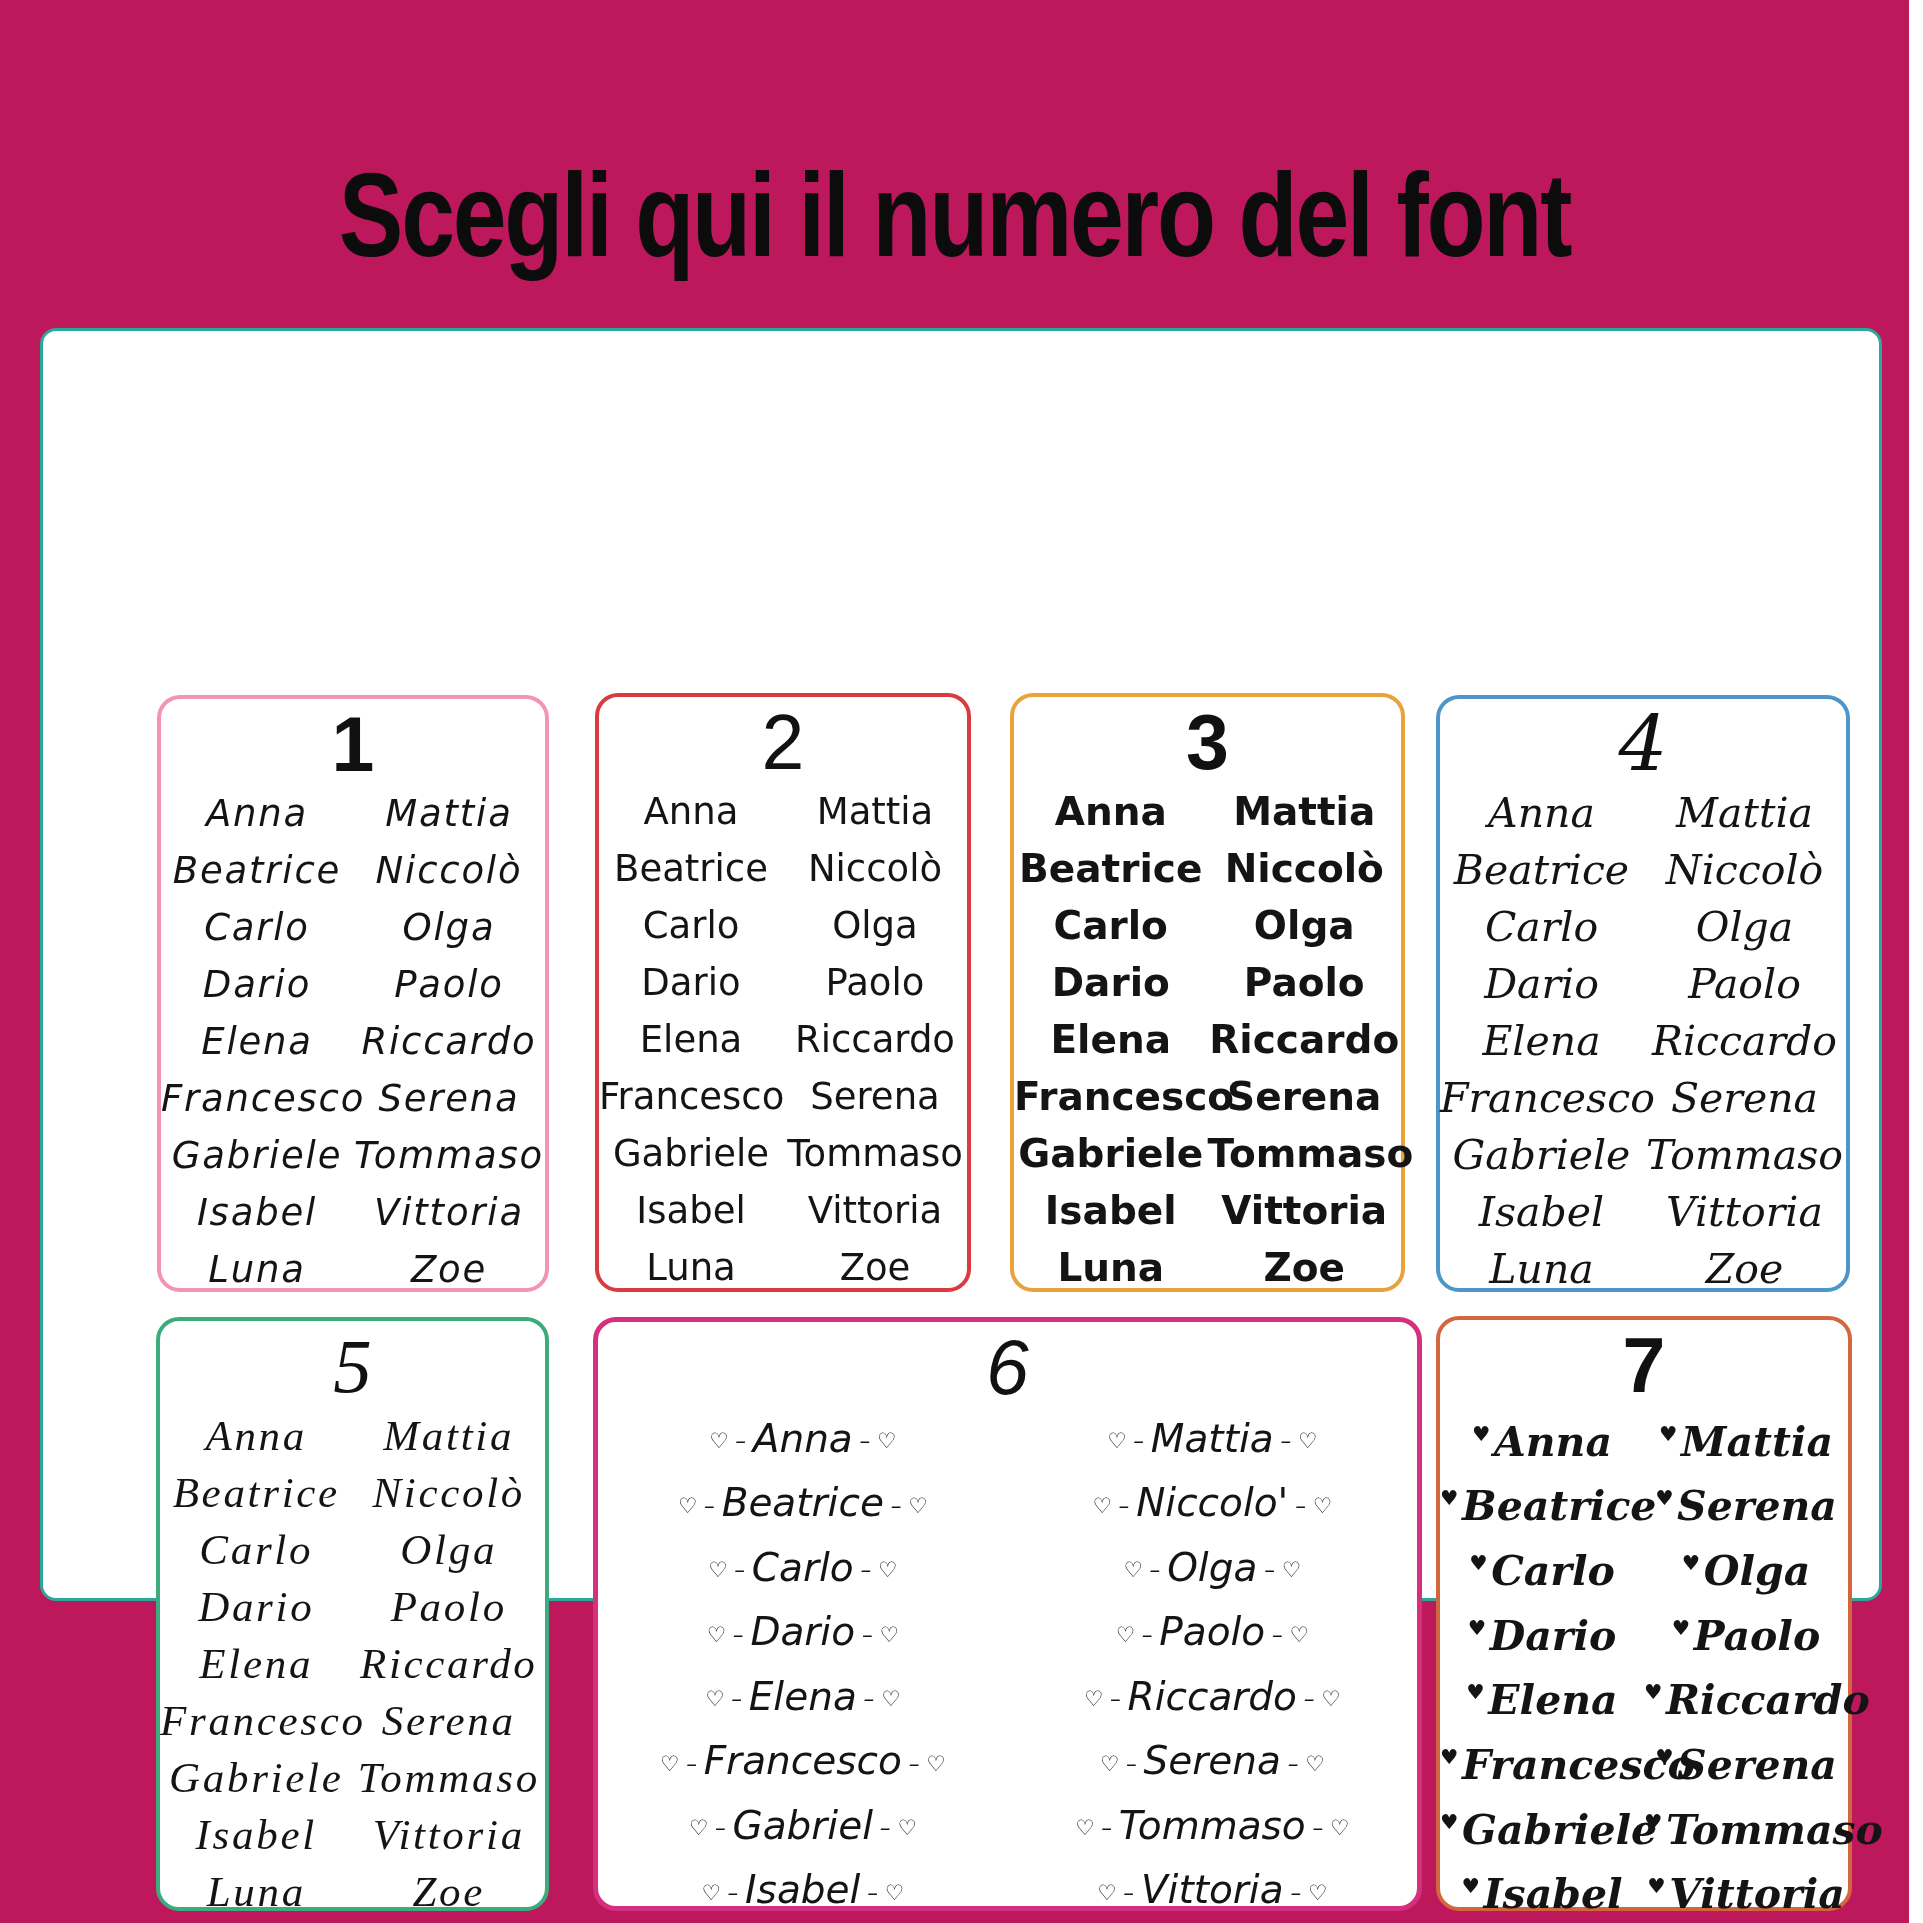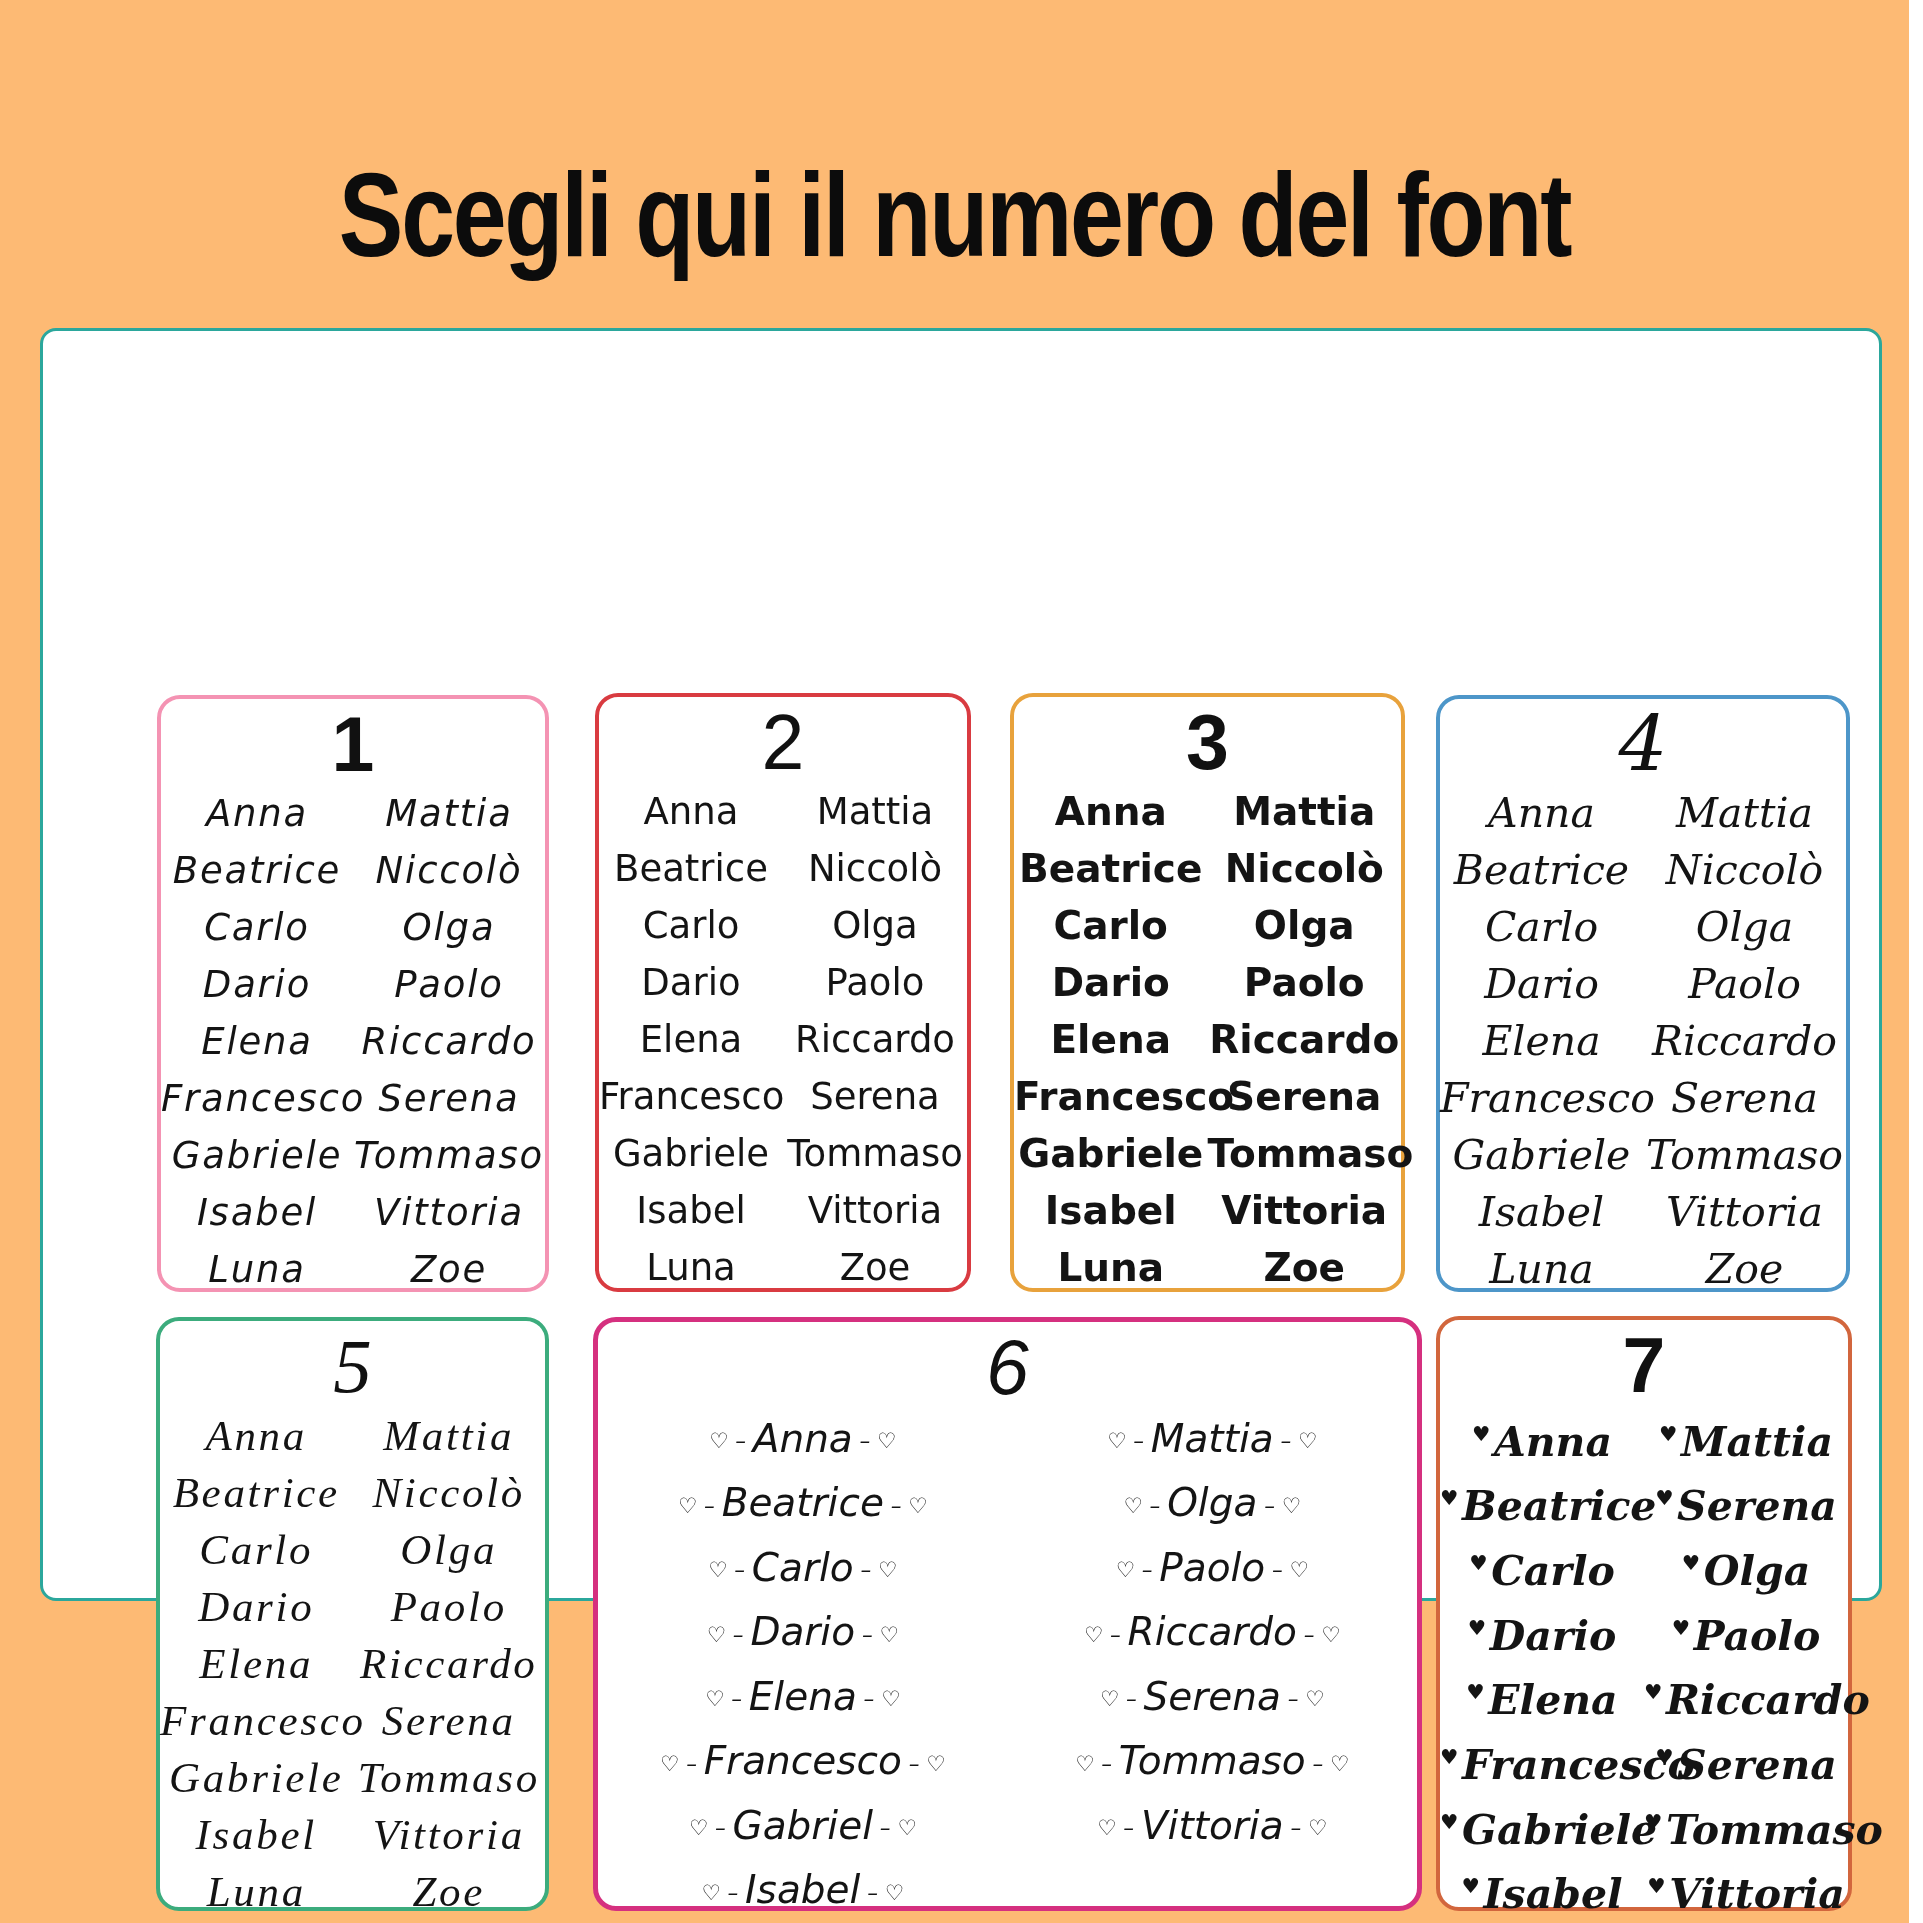--- a/index.html
+++ b/index.html
@@ -1,17 +1,17 @@
 <!DOCTYPE html>
 <html style="font-size:14.3px"><head>
 <meta charset="utf-8">
 <style>
   html,body{margin:0;padding:0;background:#fff;}
   body{width:1923px;height:1923px;font-family:"Liberation Sans",sans-serif;color:#111;}
-  .canvas{position:relative;width:1909px;height:1923px;background:#fdba74;overflow:hidden;}
+  .canvas{position:relative;width:1909px;height:1923px;background:#be185d;overflow:hidden;}
 
   .title{position:absolute;top:153px;left:0;width:100%;margin:0;text-align:center;
          font-size:118px;line-height:125px;font-weight:700;letter-spacing:-2.7px;
          white-space:nowrap;transform:scaleX(.82);transform-origin:50% 50%;color:#0c0c0c;}
 
   .outer{position:absolute;left:40px;top:328px;width:1842px;height:1273px;
          border:3.6px solid #2BA79C;border-radius:16px;background:#fff;box-sizing:border-box;}
 
   .box{position:absolute;border-radius:23px;background:#fff;box-sizing:border-box;padding-top:3.6px;}
   .box .num{text-align:center;font-size:77px;line-height:82px;height:82px;font-weight:400;}
@@ -201,20 +201,21 @@
             <div class="name">Beatrice</div>
             <div class="name">Carlo</div>
             <div class="name">Dario</div>
             <div class="name">Elena</div>
             <div class="name">Francesco</div>
             <div class="name">Gabriel</div>
             <div class="name">Isabel</div>
           </div>
         <div class="col">
             <div class="name">Mattia</div>
+            <div class="name">Niccolo'</div>
             <div class="name">Olga</div>
             <div class="name">Paolo</div>
             <div class="name">Riccardo</div>
             <div class="name">Serena</div>
             <div class="name">Tommaso</div>
             <div class="name">Vittoria</div>
           </div>
       </div>
     </section>
 

